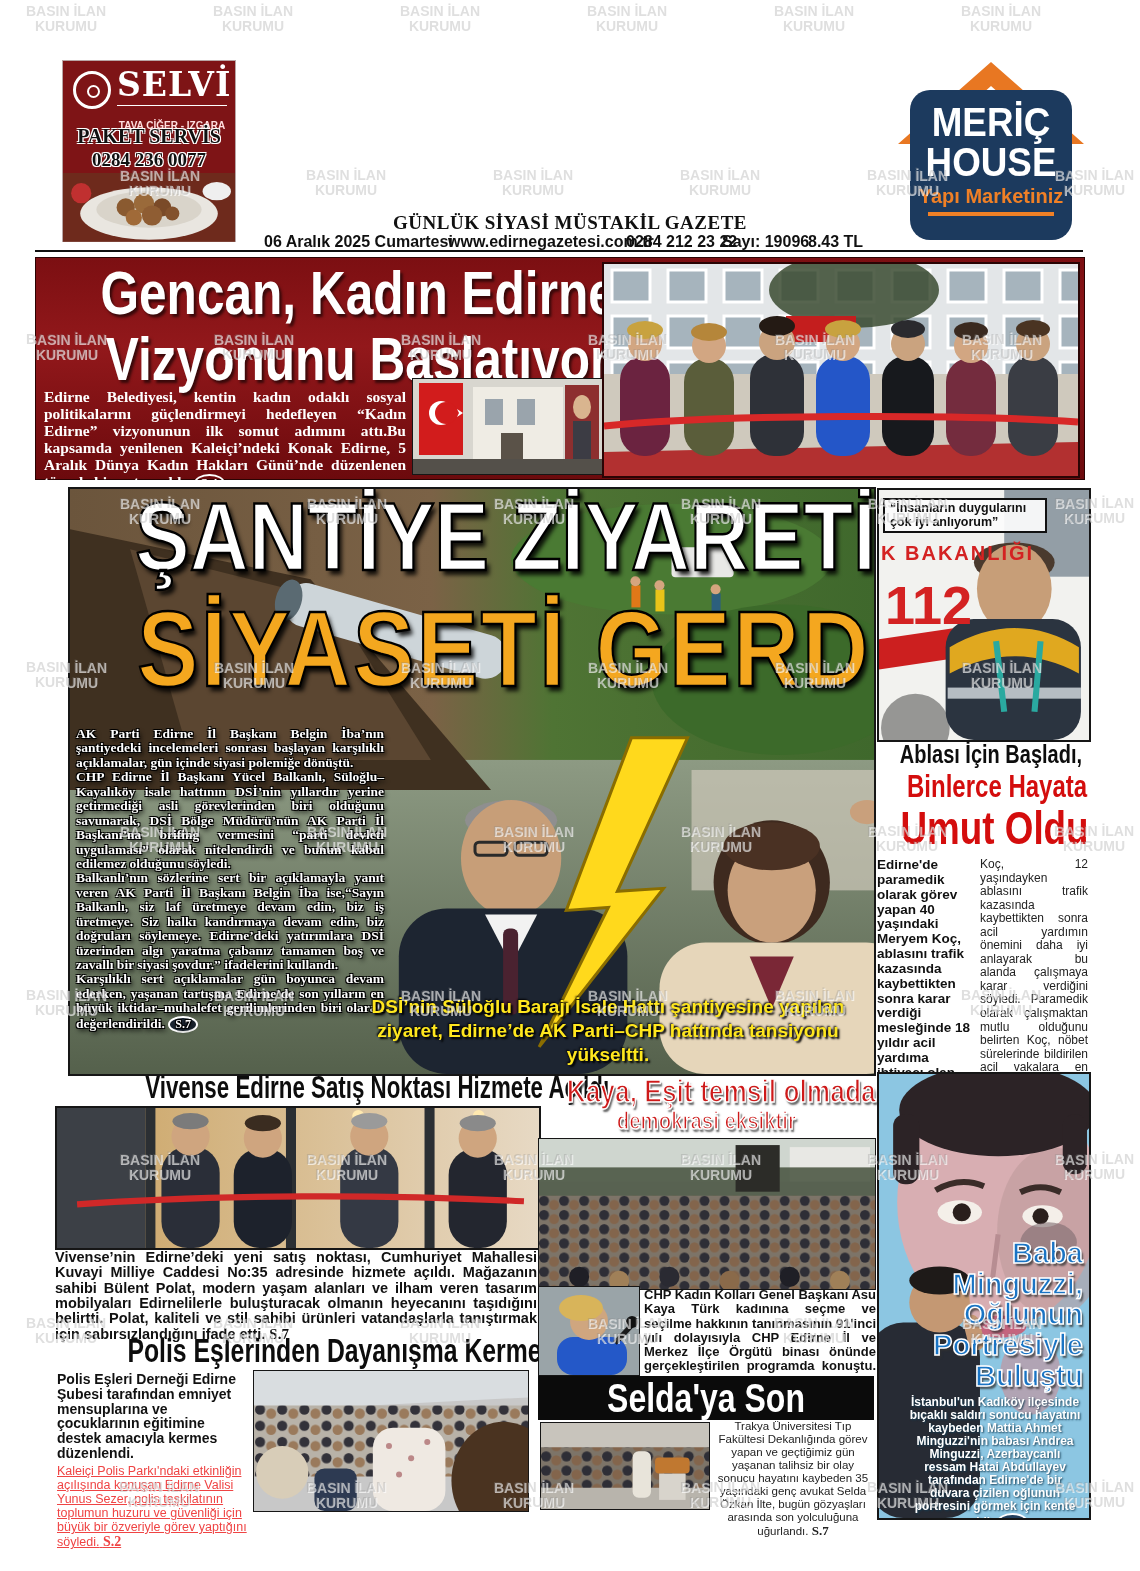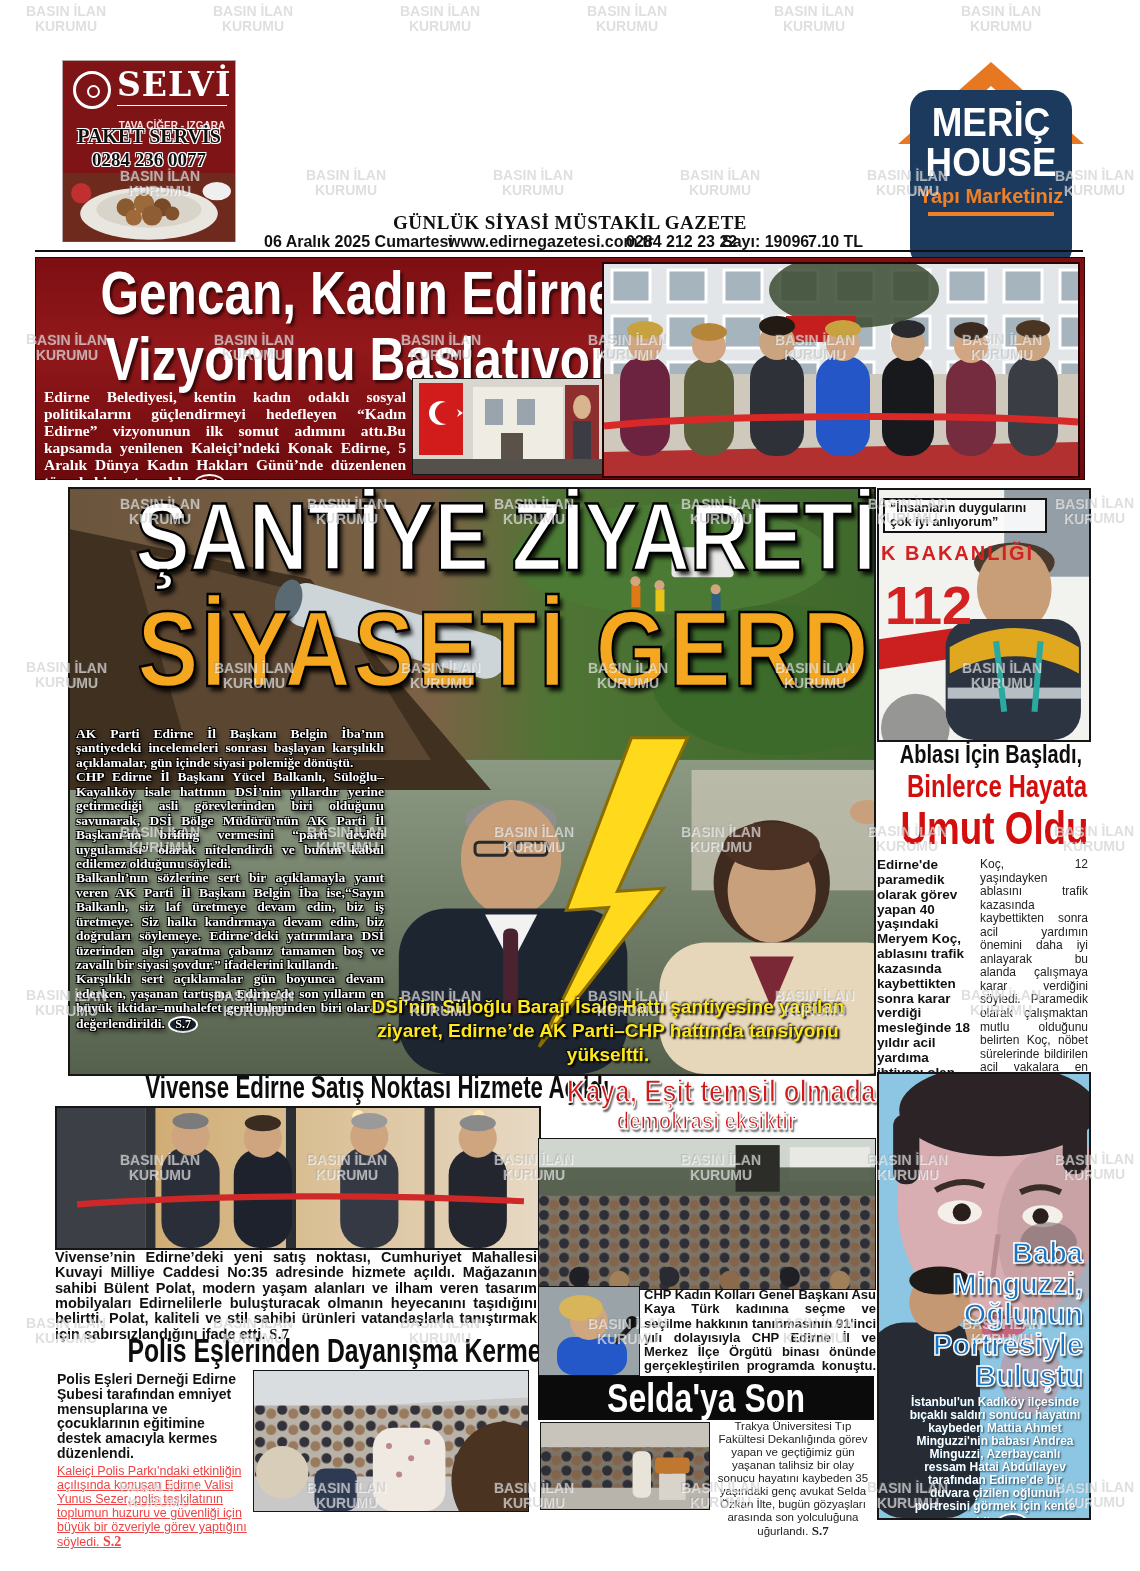--- a/index.html
+++ b/index.html
@@ -54,29 +54,29 @@
           <ellipse cx="152" cy="18" rx="14" ry="9" fill="#efefef"></ellipse>
       </svg>
     </span>
   </div>
 
   <div class="abs" style="left:350px;top:212px;width:440px;text-align:center;font:700 19px 'Liberation Serif',serif;color:#111;letter-spacing:.5px;">GÜNLÜK SİYASİ MÜSTAKİL GAZETE</div>
   <span class="abs" style="left:264px;top:233px;font:700 16px 'Liberation Sans',sans-serif;color:#111;">06 Aralık 2025 Cumartesi</span>
   <span class="abs" style="left:448px;top:233px;font:700 16px 'Liberation Sans',sans-serif;color:#111;">www.edirnegazetesi.com.tr</span>
   <span class="abs" style="left:626px;top:233px;font:700 16px 'Liberation Sans',sans-serif;color:#111;">0284 212 23 22</span>
   <span class="abs" style="left:722px;top:233px;font:700 16px 'Liberation Sans',sans-serif;color:#111;">Sayı: 19096</span>
-  <span class="abs" style="left:808px;top:233px;font:700 16px 'Liberation Sans',sans-serif;color:#111;">7.10 TL</span>
+  <span class="abs" style="left:808px;top:233px;font:700 16px 'Liberation Sans',sans-serif;color:#111;">8.43 TL</span>
 
   <div class="abs" style="left:898px;top:52px;width:186px;height:196px;">
     <span class="abs" style="left:0;top:0;width:186px;height:96px;">
       <svg viewBox="0 0 186 96">
           <polygon points="0,92 93,10 186,92 158,92 93,34 28,92" fill="#e87722"></polygon>
         </svg>
     </span>
-    <div class="abs" style="left:12px;top:38px;width:162px;height:178px;background:#1c3a5e;border-radius:20px;">
+    <div class="abs" style="left:12px;top:38px;width:162px;height:150px;background:#1c3a5e;border-radius:20px;">
       <div style="margin-top:12px;text-align:center;font:800 40px/1 'Liberation Sans',sans-serif;color:#fff;transform:scaleX(.92);">MERİÇ</div>
       <div style="text-align:center;font:800 40px/1 'Liberation Sans',sans-serif;color:#fff;transform:scaleX(.92);">HOUSE</div>
       <div style="margin-top:4px;text-align:center;font:700 20px/1 'Liberation Sans',sans-serif;color:#f08026;">Yapı Marketiniz</div>
       <div style="margin:6px auto 0;width:126px;height:4px;background:#f08026;"></div>
     </div>
   </div>
 
   <div class="abs" style="left:35px;top:250px;width:1048px;height:2px;background:#101010;"></div>
 
   <div class="abs" style="left:35px;top:257px;width:1048px;height:221px;background:linear-gradient(180deg,#7c0f12,#92181b 40%,#6c0a0d);border:1px solid #2a0303;">

